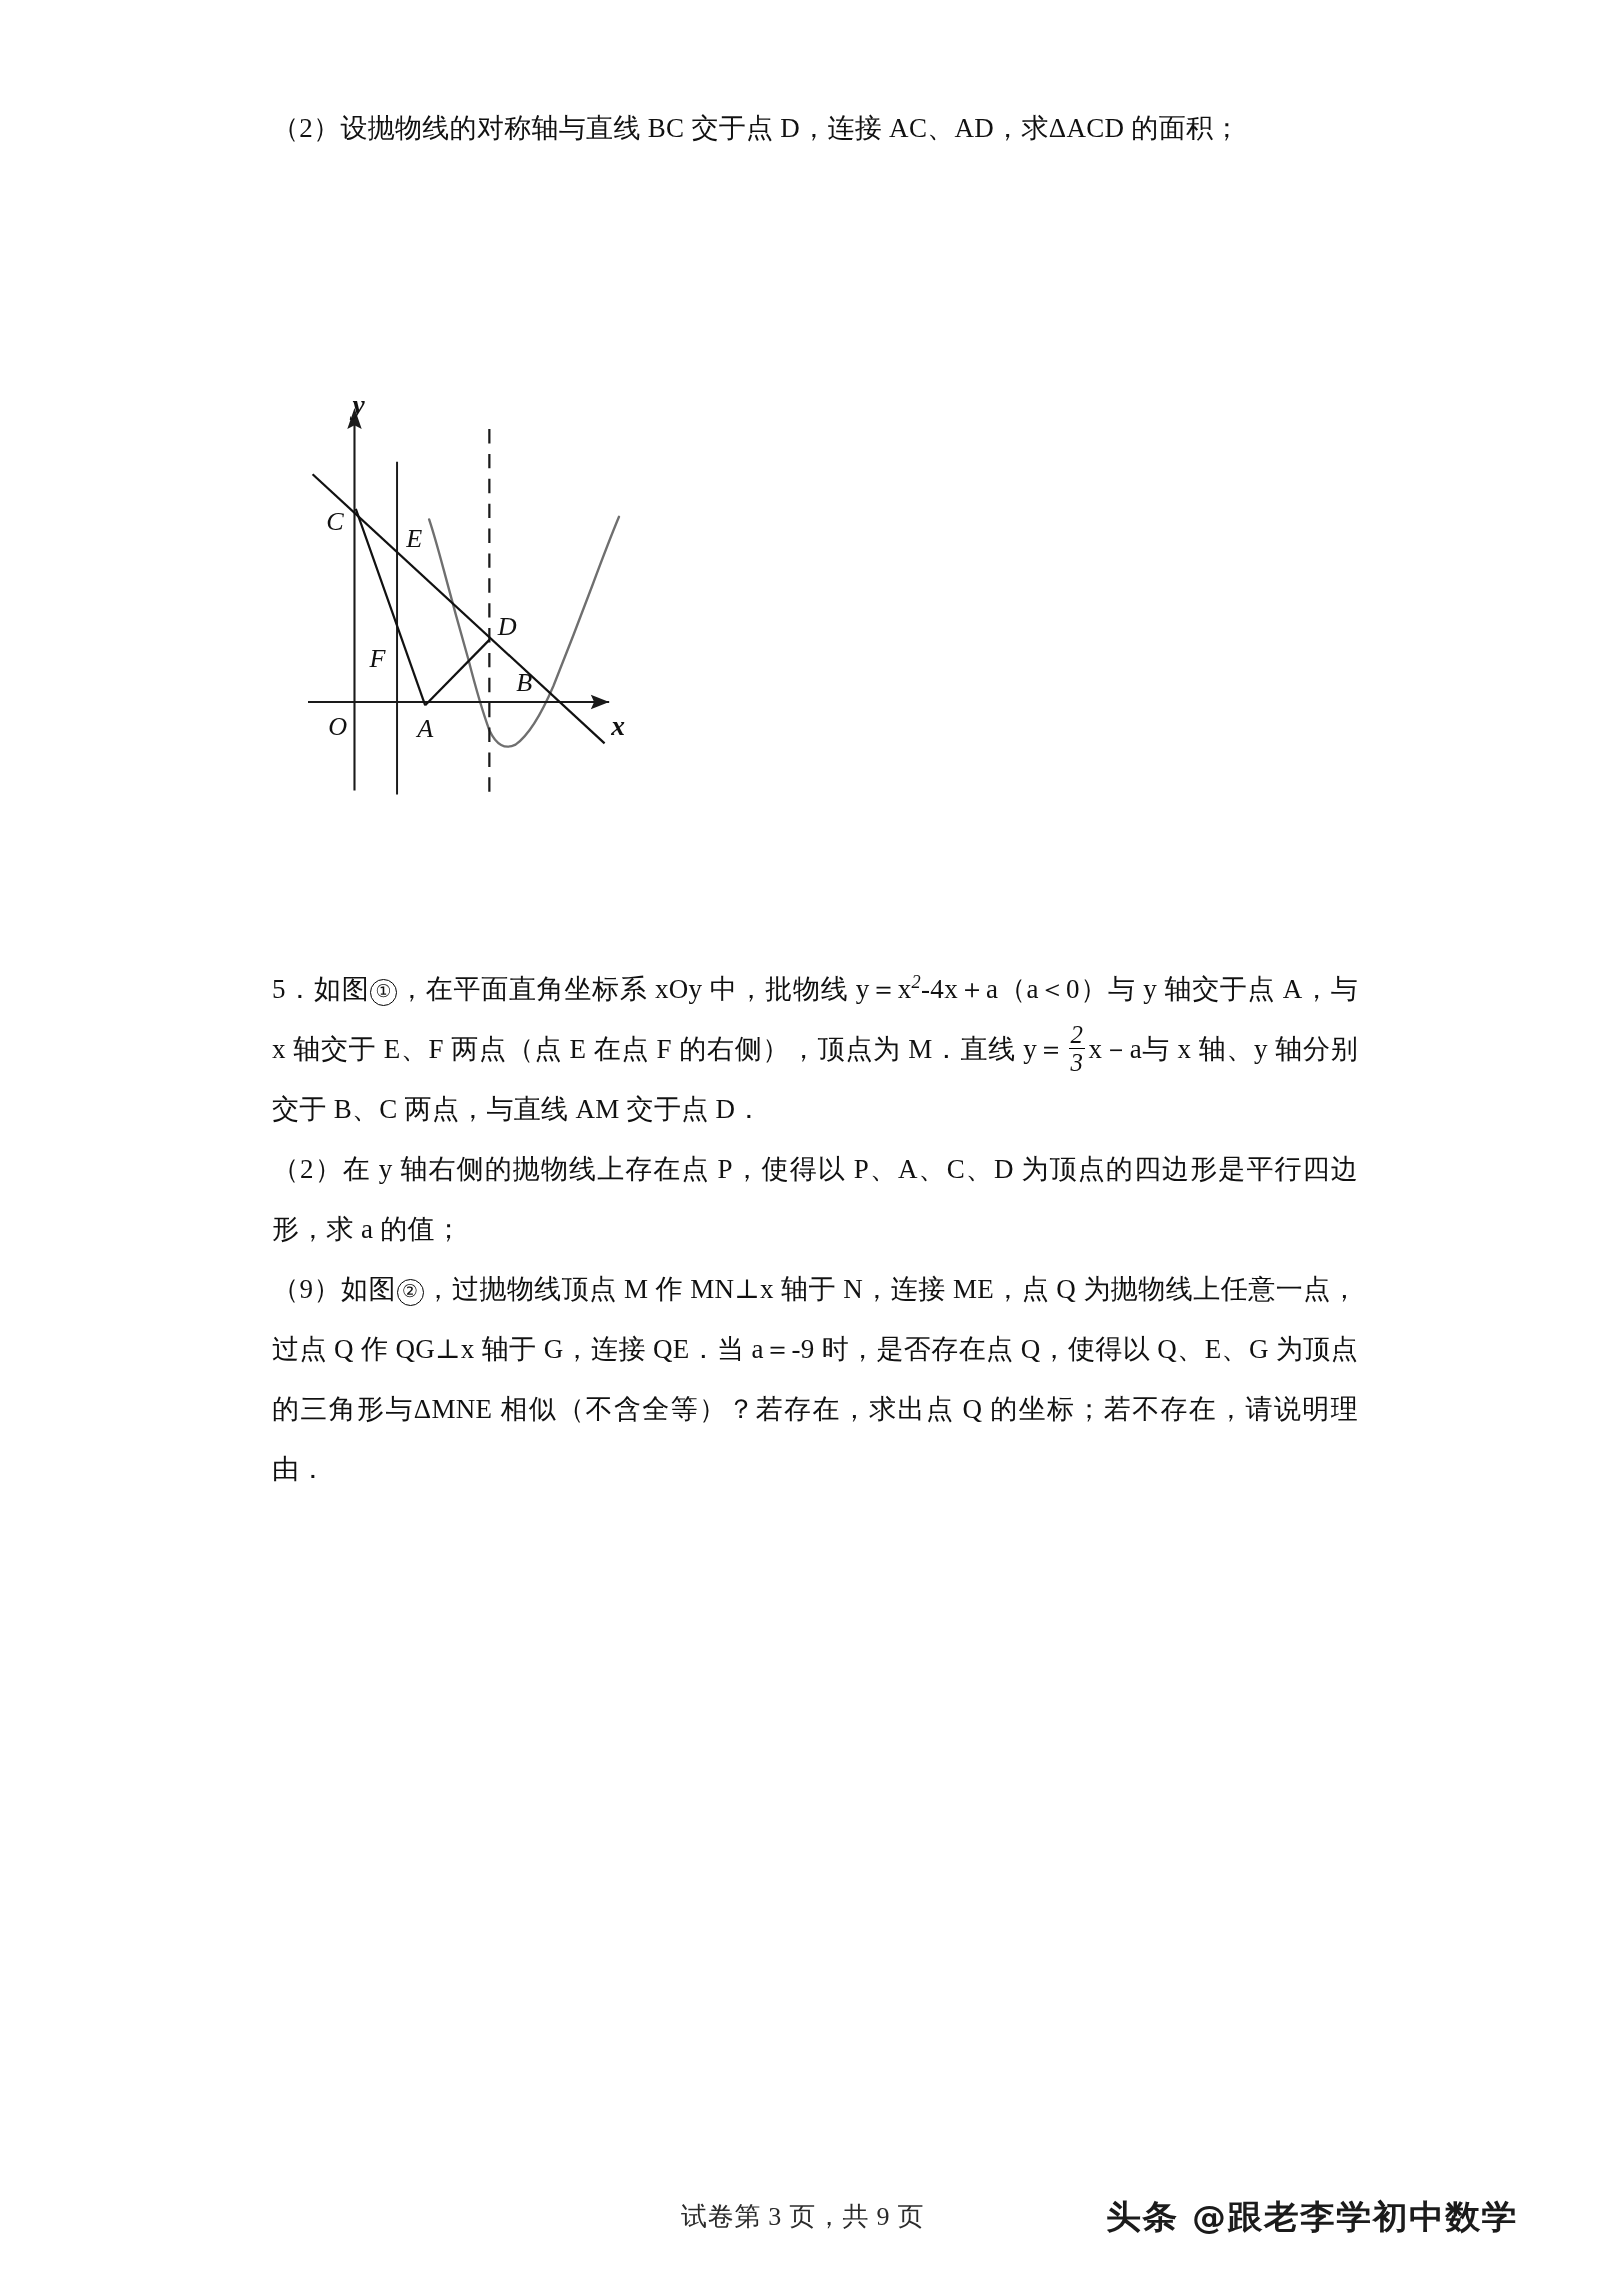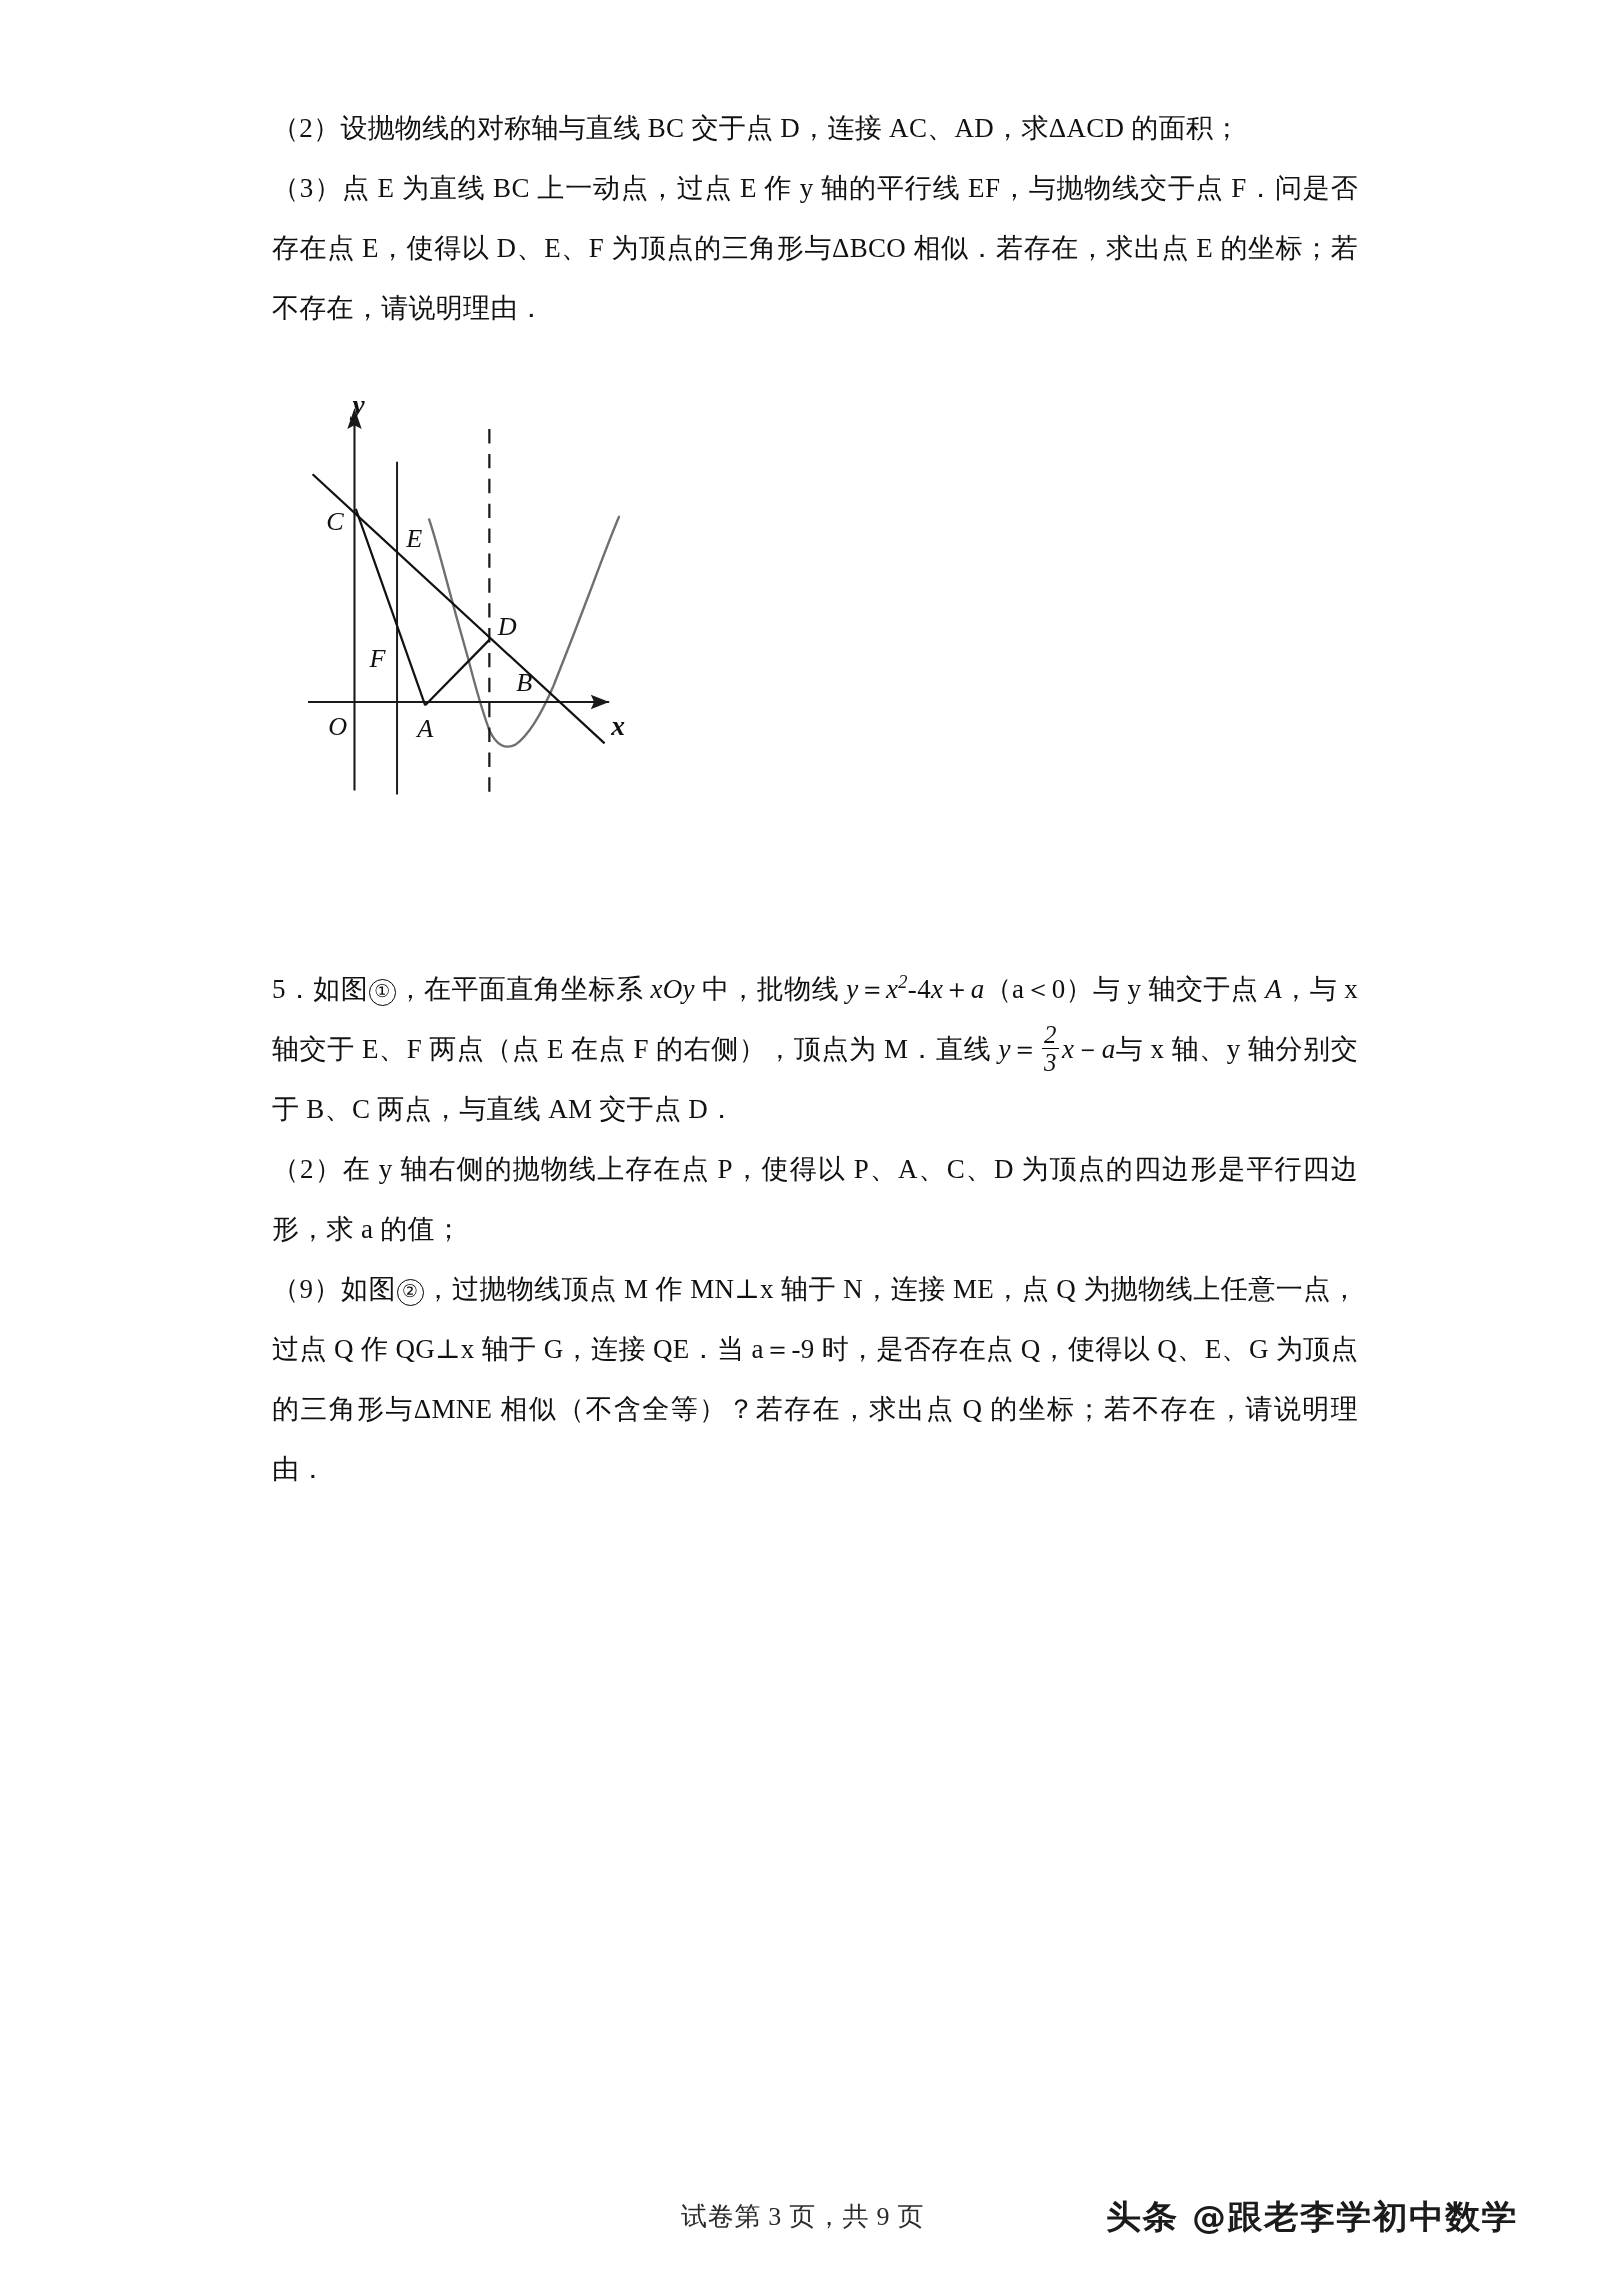--- a/index.html
+++ b/index.html
@@ -33,21 +33,21 @@
   
   .para {
     font-size: 27px;
     line-height: 60px;
     text-align: justify;
     text-justify: inter-ideograph;
     letter-spacing: 0.3px;
     color: #111;
   }
 
-  .mi { font-family: "Liberation Serif", serif; font-style: italic; }
+  .mi { font-family: "Liberation Serif", serif; }
   .mu { font-family: "Liberation Serif", serif; font-style: normal; }
   .sup { font-size: 0.68em; vertical-align: super; font-style: italic; }
 
   
   .frac {
     display: inline-block;
     vertical-align: -0.52em;
     text-align: center;
     font-style: italic;
     line-height: 1.02;
@@ -117,21 +117,20 @@
 </style>
 </head>
 <body>
 
 <div class="page">
 
   <div class="content">
 
     <div class="para">（2）设抛物线的对称轴与直线 BC 交于点 D，连接 AC、AD，求ΔACD 的面积；</div>
 
-    <div class="para">（3）点 E 为直线 BC 上一动点，过点 E 作 y 轴的平行线 EF，与抛物线交于点 F．问是否存在点 E，使得以 D、E、F 为顶点的三角形与ΔBCO 相似．若存在，求出点 E 的坐标；若不存在，请说明理由．</div>
   </div>
 
   <div class="figure-wrap">
     <svg width="419" height="419" viewBox="0 0 640 640" xmlns="http://www.w3.org/2000/svg">
 
       <path d="M 240 216 Q 248 240 262 292 Q 280 360 300 430 Q 318 500 332 538
                Q 348 572 372 560 Q 400 540 430 470 Q 460 395 490 315 Q 515 248 530 212" fill="none" stroke="#6f6f6f" stroke-width="3.6" stroke-linecap="round"></path>
 
       <line x1="55" y1="495" x2="515" y2="495" stroke="#1a1a1a" stroke-width="3.2"></line>
       <polygon points="515,495 487,484 492,495 487,506" fill="#1a1a1a"></polygon>

